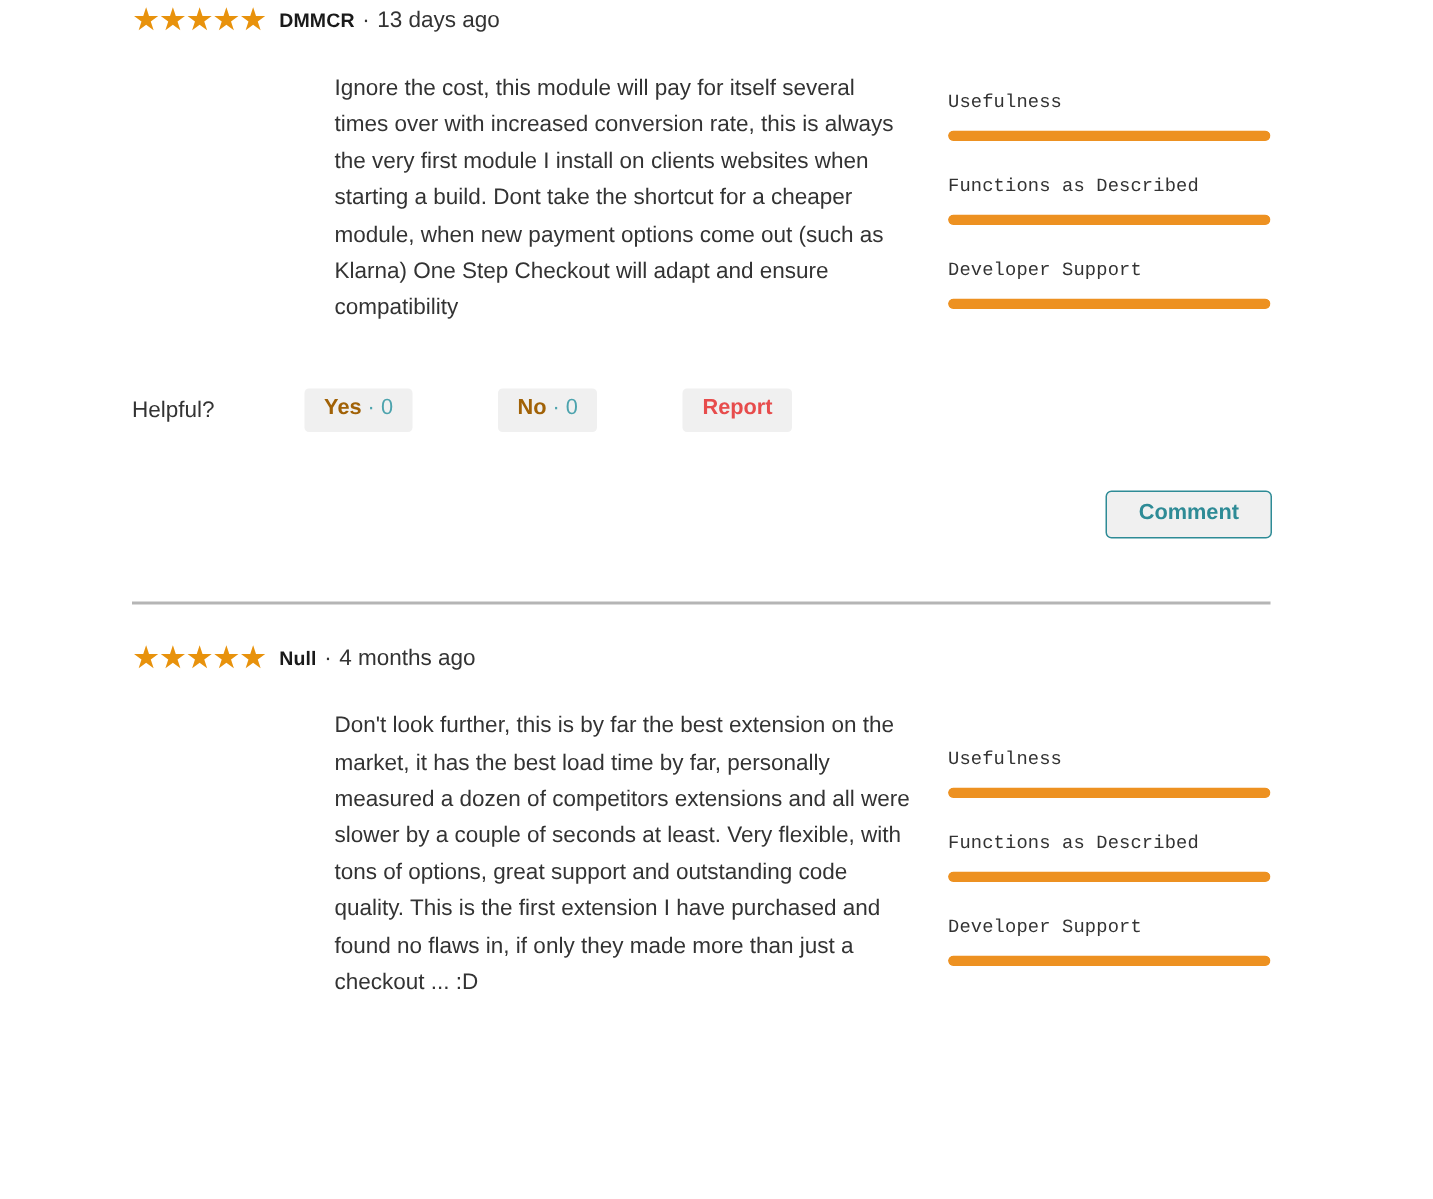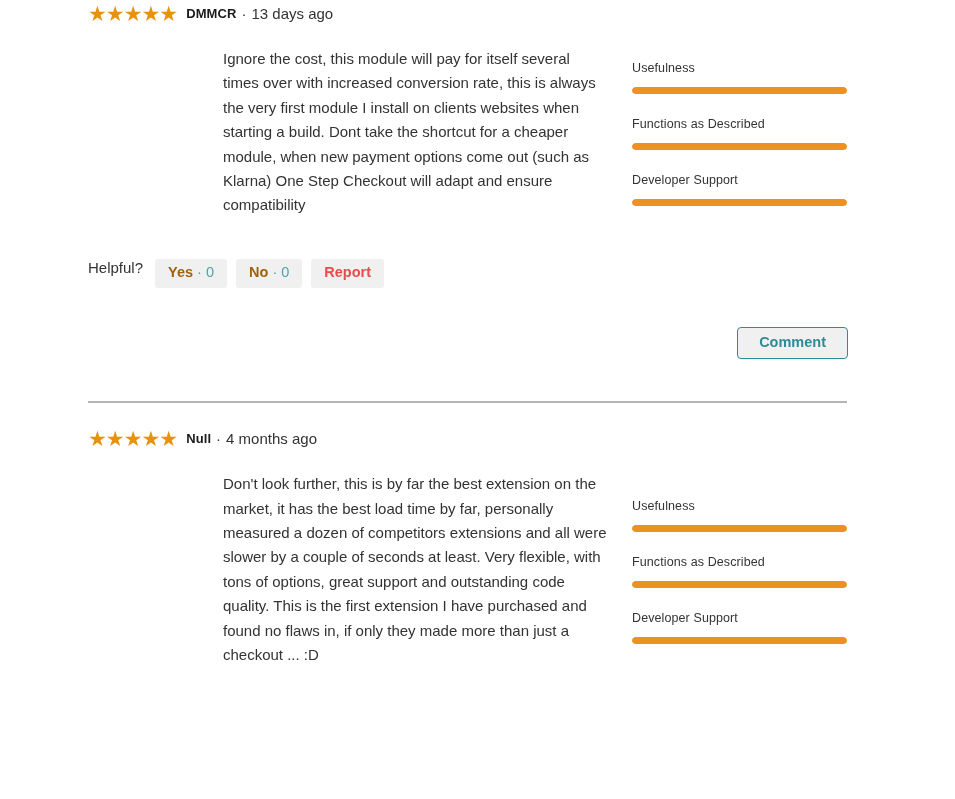--- a/index.html
+++ b/index.html
@@ -87,21 +87,21 @@
     white-space: pre-line;
   }
 
   .ratings {
     margin-left: 24px;
     width: 216px;
     flex: none;
     padding-top: 3px;
   }
 
-  .rating-row { margin-bottom: 23px; }
+  .rating-row { margin-bottom: 23px; font-family: Liberation Mono, monospace; }
   .rating-row:last-child { margin-bottom: 0; }
 
   .rating-label {
     font-size: 12.5px;
     color: #333333;
     margin-bottom: 12px;
     letter-spacing: .1px;
   }
 
   .rating-track {
@@ -114,21 +114,23 @@
 
   .rating-fill {
     height: 7px;
     border-radius: 4px;
     background: #ed9121;
   }
 
   
   .helpful-row {
     display: flex;
+    align-items: center;
     margin-top: 41px;
+    gap: 48px;
   }
 
   .helpful-label {
     font-size: 15px;
     color: #333333;
     margin-right: 12px;
   }
 
   .vote-btn {
     background: #f0f0f0;

